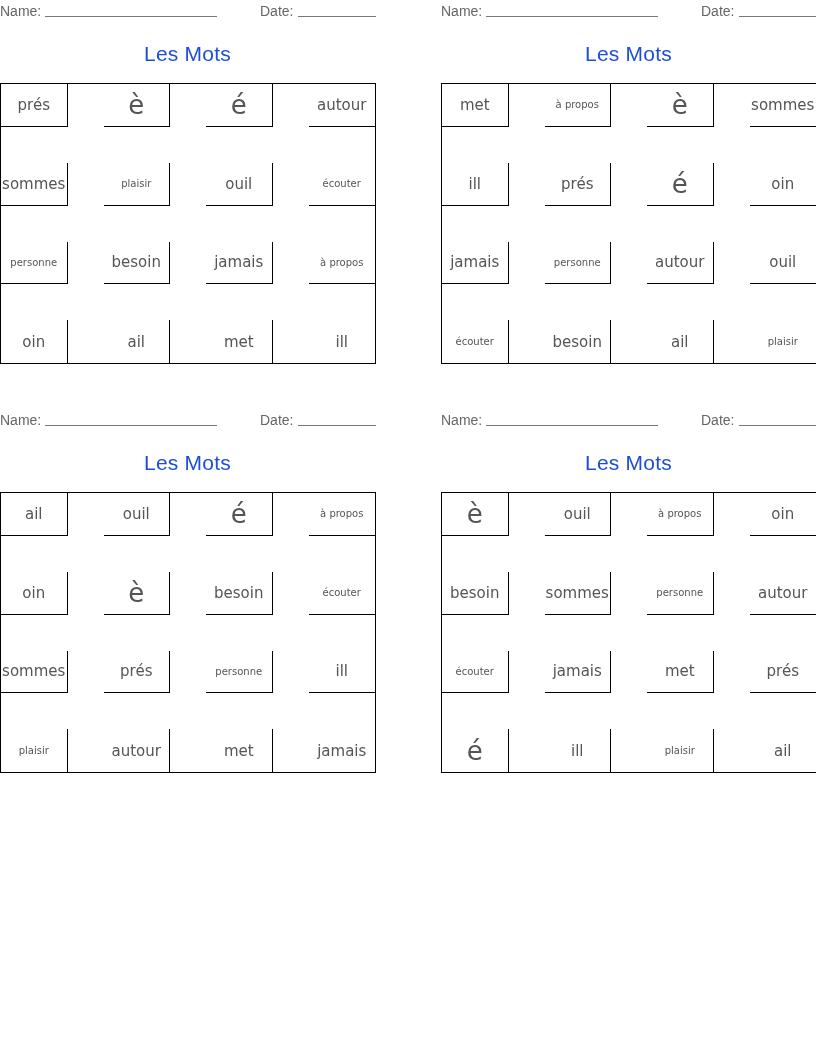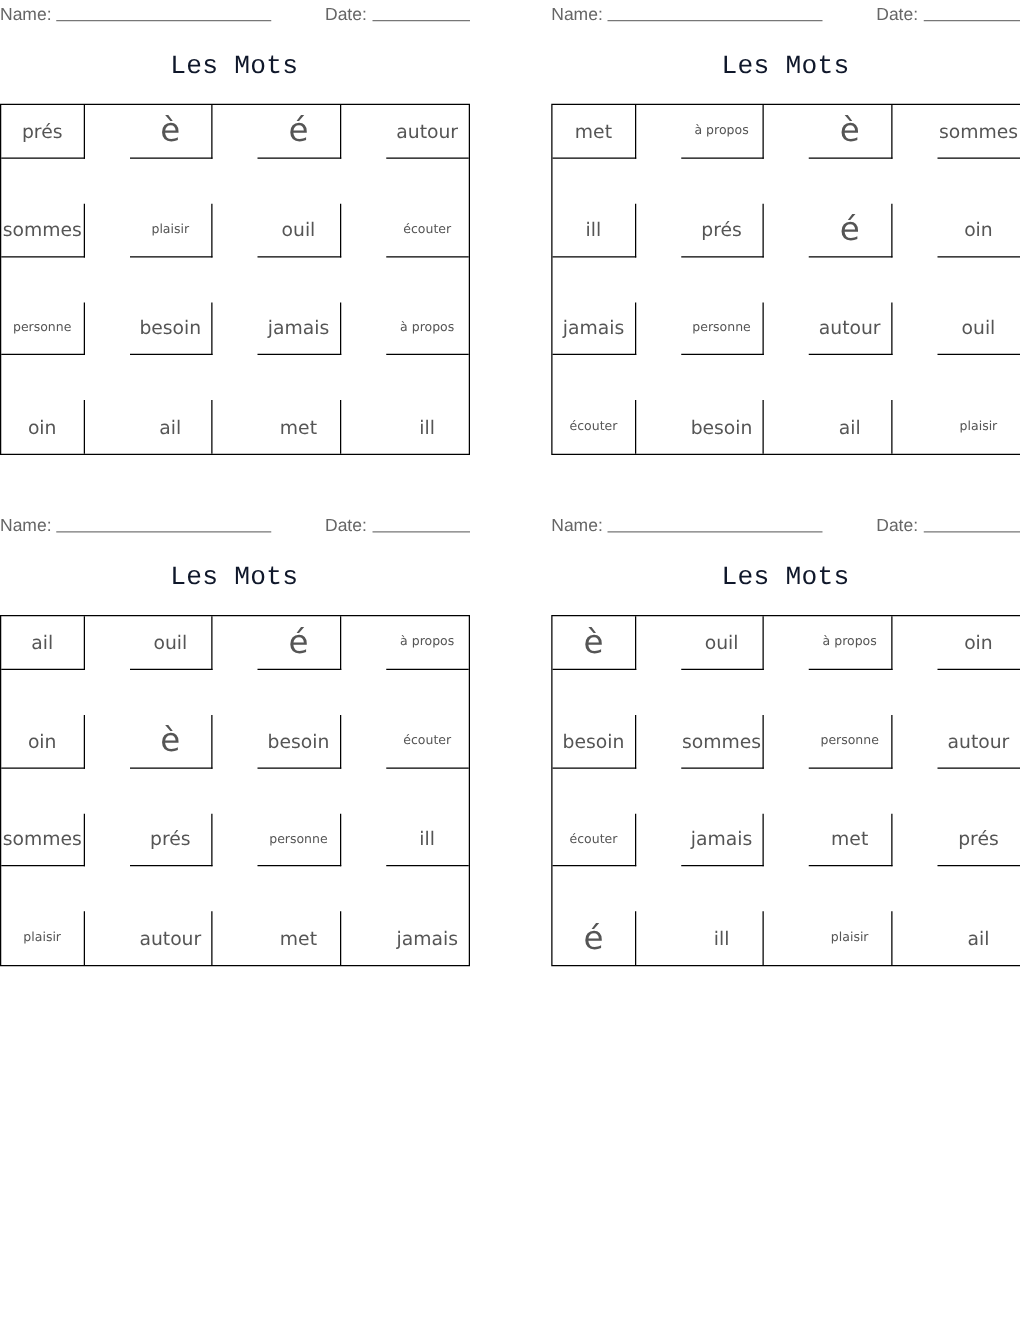--- a/index.html
+++ b/index.html
@@ -52,23 +52,23 @@
       top: 16px;
       width: 78px;
       border-bottom: 1px solid #777777;
     }
     .title {
       position: absolute;
       top: 42px;
       left: 0;
       width: 375px;
       text-align: center;
-      font-family: Liberation Mono, monospace;
+      font-family: Liberation Sans, sans-serif;
       font-size: 21px;
-      color: #0f172a;
+      color: #1d4ed8;
       letter-spacing: 0.2px;
     }
     .grid {
       position: absolute;
       top: 83px;
       left: 0;
       width: 374px;
       height: 279px;
       border: 1px solid #000000;
       display: grid;

